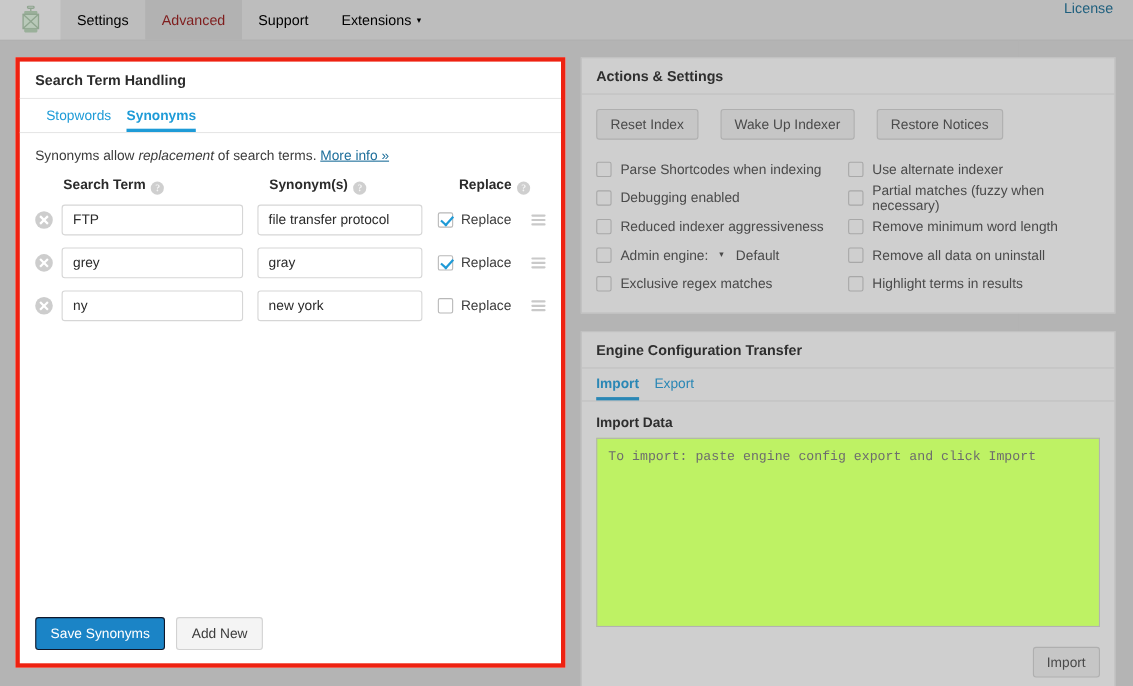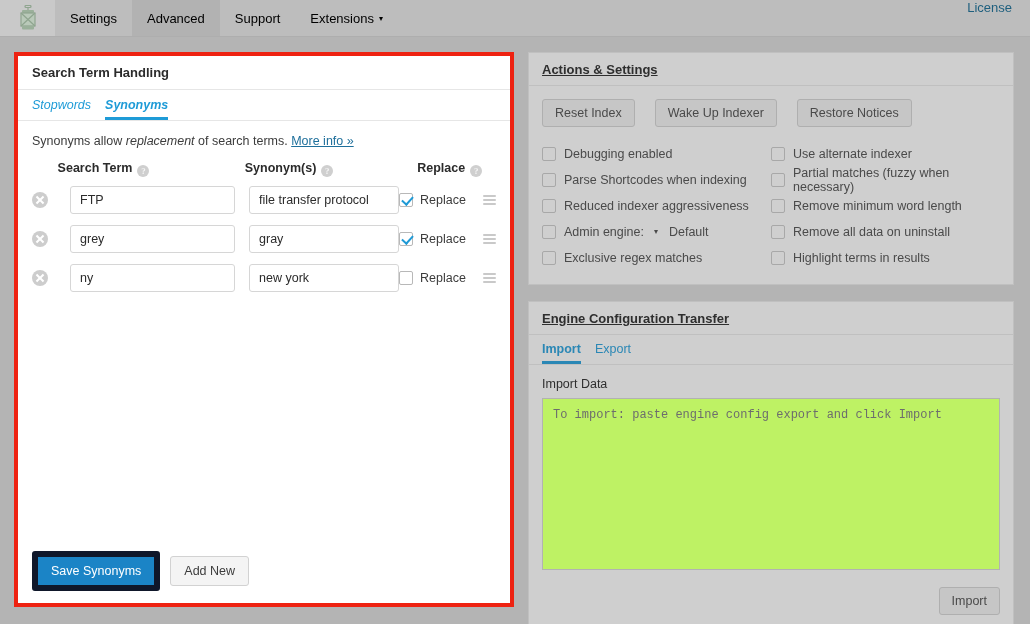--- a/index.html
+++ b/index.html
@@ -30,21 +30,21 @@
     padding: 0 15px;
     font-size: 13px;
     color: #000000;
     font-weight: 400;
     background: transparent;
     white-space: nowrap;
     cursor: pointer;
   }
   .nav-tab.active {
     background: #b2b2b2;
-    color: #000000;
+    color: #7f1d1d;
   }
   .caret { margin-left: 5px; font-size: 8px; line-height: 1; position: relative; top: 1px; }
   .nav-spacer { flex: 1; }
   .nav-right {
     display: flex; align-items: flex-start;
     padding: 0 18px;
     font-size: 13px; color: #1e5f7e;
     cursor: pointer;
   }
 
@@ -66,24 +66,23 @@
   .panel-head {
     height: 34px;
     display: flex; align-items: center;
     padding: 0 14px;
     font-size: 13px; font-weight: bold; color: #2b2b2b;
     border-bottom: 1px solid #e6e6e6;
   }
   .subtabs {
     height: 31px;
     display: flex; align-items: flex-end;
-    padding: 0 14px;
+    padding: 0 24px;
     border-bottom: 1px solid #e6e6e6;
     gap: 14px;
-    font-style: italic;
   }
   .subtab {
     font-size: 12.5px; color: #1e9bd7;
     padding-bottom: 5px;
     cursor: pointer;
     border-bottom: 3px solid transparent;
   }
   .subtab.active { font-weight: bold; border-bottom-color: #1e9bd7; }
 
   .desc {
@@ -128,21 +127,20 @@
   }
   .x-btn::before { transform: rotate(45deg); }
   .x-btn::after  { transform: rotate(-45deg); }
   .tinput {
     height: 28px; width: 165px;
     border: 1px solid #d6d6d6; border-radius: 3px;
     padding: 0 9px; font-size: 12.5px; color: #2b2b2b;
     font-family: "Liberation Sans", sans-serif;
     background: #fff;
     outline: none;
-    margin-left: 14px;
   }
   .tinput.syn { width: 150px; }
   .rep-cell { display: flex; align-items: center; gap: 7px; }
   .cbx {
     width: 14px; height: 14px; border-radius: 2px;
     border: 1px solid #b8b8b8; background: #fff;
     position: relative; cursor: pointer; flex: none;
   }
   .cbx.on::after {
     content: ""; position: absolute;
@@ -157,21 +155,21 @@
   }
   .drag span { display: block; height: 2px; background: #c9c9c9; border-radius: 1px; }
 
   .left-footer {
     position: absolute; left: 0; bottom: 0;
     width: 100%; padding: 12px 14px;
     display: flex; gap: 10px; align-items: center;
   }
   .btn-primary {
     background: #1b84c6; color: #fff;
-    border: 6px solid #0f172a; border-radius: 3px;
+    border: 1px solid #0f172a; border-radius: 3px;
     font-size: 12.5px; padding: 7px 13px; cursor: pointer;
     font-family: "Liberation Sans", sans-serif;
   }
   .btn-plain {
     background: #f4f4f4; color: #3c3c3c;
     border: 1px solid #d2d2d2; border-radius: 3px;
     font-size: 12.5px; padding: 7px 13px; cursor: pointer;
     font-family: "Liberation Sans", sans-serif;
   }
 
@@ -184,21 +182,20 @@
   .card {
     background: #cfcfcf;
     border: 1px solid #c0c0c0;
     margin-bottom: 16px;
   }
   .card-head {
     height: 33px; display: flex; align-items: center;
     padding: 0 13px;
     font-size: 13px; font-weight: bold; color: #2e2e2e;
     border-bottom: 1px solid #c0c0c0;
-    text-decoration: underline;
   }
   .card-body { padding: 13px; }
   .act-btns { display: flex; gap: 20px; margin-bottom: 14px; }
   .btn-dim {
     background: #c6c6c6; color: #4a4a4a;
     border: 1px solid #afafaf; border-radius: 3px;
     font-size: 12.5px; padding: 6px 12px; cursor: pointer;
     font-family: "Liberation Sans", sans-serif;
   }
   .opts { display: flex; }
@@ -221,21 +218,21 @@
     border-bottom: 1px solid #c0c0c0;
   }
   .dim-subtab {
     font-size: 12.5px; color: #2a87b5;
     padding-bottom: 5px; cursor: pointer;
     border-bottom: 3px solid transparent;
   }
   .dim-subtab.active { font-weight: bold; border-bottom-color: #2a87b5; }
 
   .import-label {
-    font-size: 12.5px; font-weight: normal; color: #2e2e2e;
+    font-size: 12.5px; font-weight: bold; color: #2e2e2e;
     padding: 12px 13px 7px 13px;
   }
   .ta-wrap { padding: 0 13px 13px 13px; }
   .ta {
     width: 100%; height: 172px; resize: none;
     background: #bef264; border: 1px solid #b2b2b2;
     padding: 9px 10px;
     font-family: "Liberation Mono", monospace;
     font-size: 12px; color: #616161;
     outline: none;
@@ -399,25 +396,25 @@
         <div class="act-btns">
           <button class="btn-dim">Reset Index</button>
           <button class="btn-dim">Wake Up Indexer</button>
           <button class="btn-dim">Restore Notices</button>
         </div>
 
         <div class="opts">
           <div class="opts-col">
             <div class="opt-row">
               <div class="cbx-dim"></div>
+              <span>Parse Shortcodes when indexing</span>
+            </div>
+            <div class="opt-row">
+              <div class="cbx-dim"></div>
               <span>Debugging enabled</span>
-            </div>
-            <div class="opt-row">
-              <div class="cbx-dim"></div>
-              <span>Parse Shortcodes when indexing</span>
             </div>
             <div class="opt-row">
               <div class="cbx-dim"></div>
               <span>Reduced indexer aggressiveness</span>
             </div>
             <div class="opt-row">
               <div class="cbx-dim"></div>
               <span>Admin engine:</span>
               <span class="mini-caret">▾</span>
               <span>Default</span>

